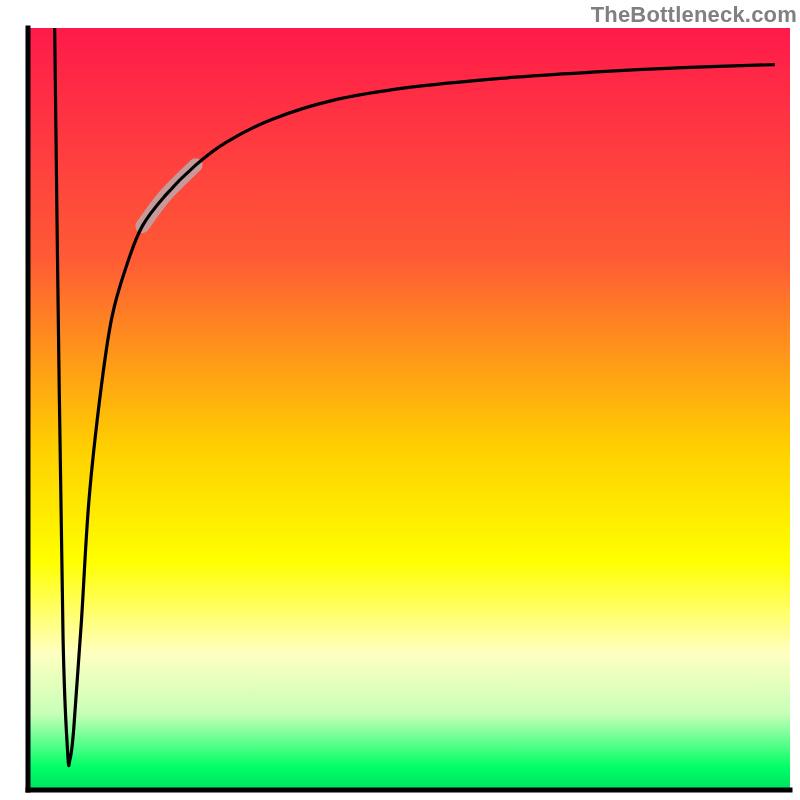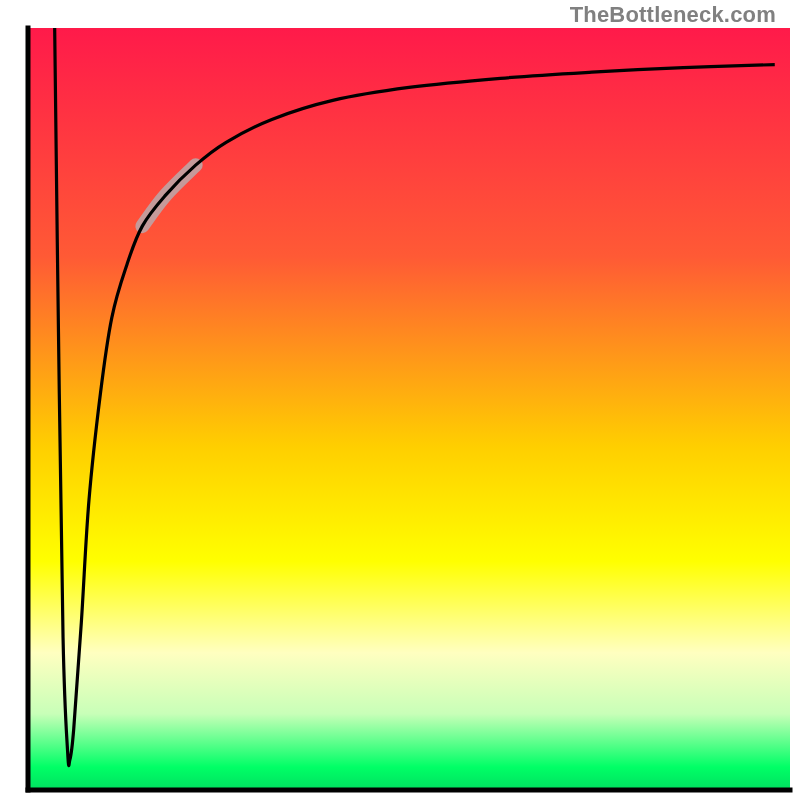--- a/index.html
+++ b/index.html
@@ -11,21 +11,21 @@
     font-family: Arial, Helvetica, sans-serif;
   }
   .wrap {
     position: relative;
     width: 800px;
     height: 800px;
   }
   .attribution {
     position: absolute;
     top: 2px;
-    right: 24px;
+    right: 3px;
     font-size: 22px;
     font-weight: bold;
     color: #808080;
     letter-spacing: 0.2px;
   }
   svg {
     display: block;
   }
 </style>
 </head>

